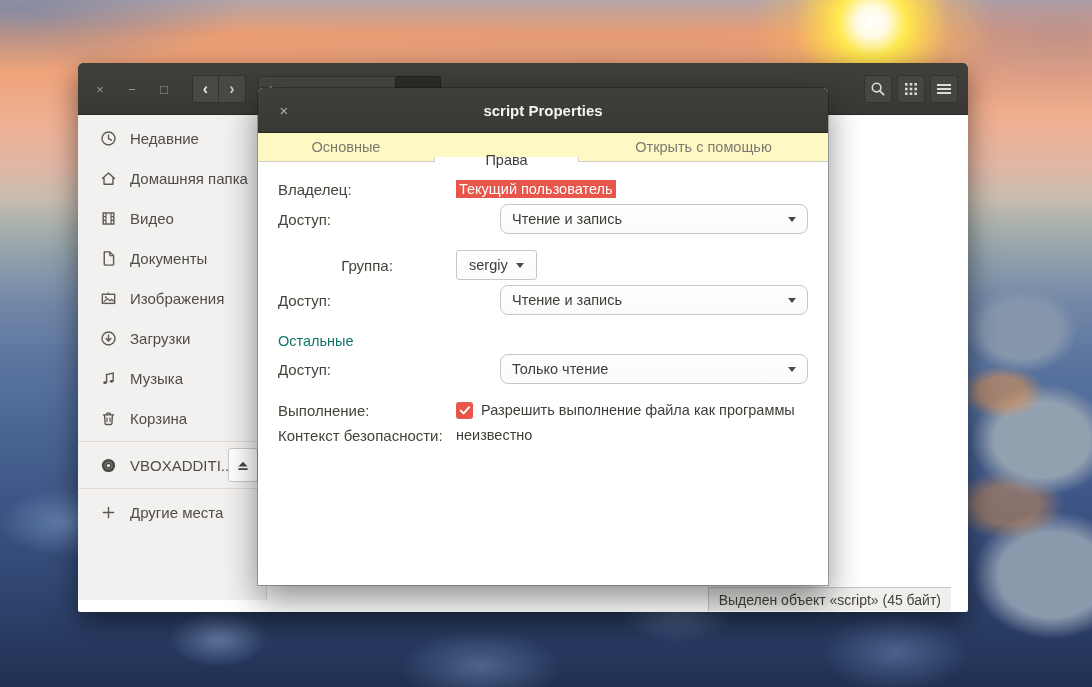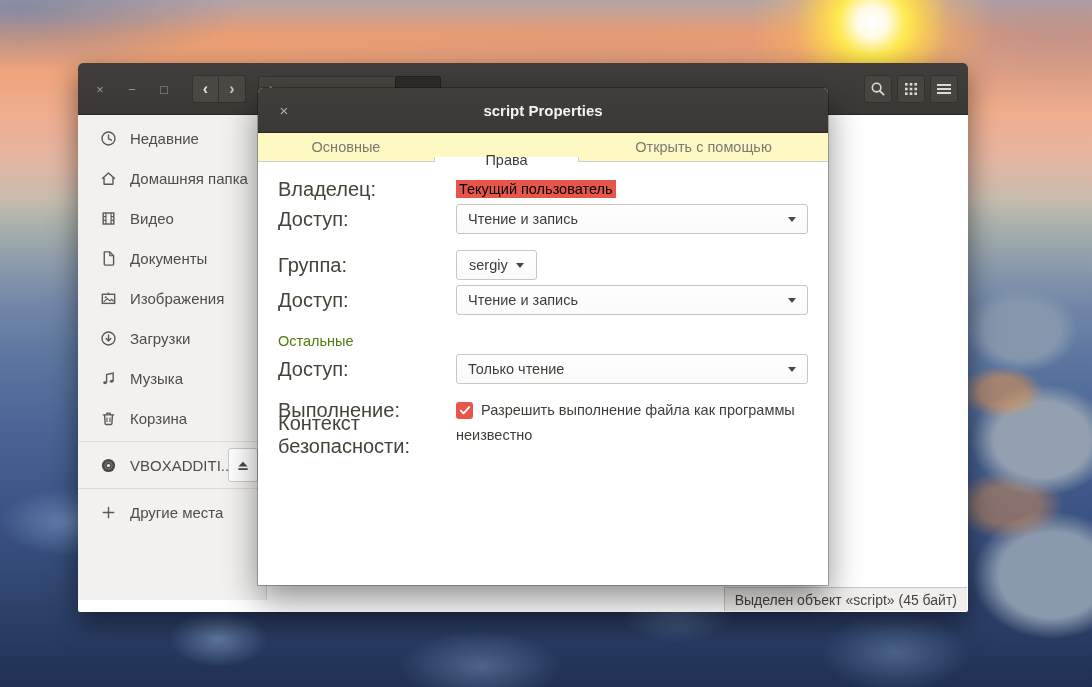--- a/index.html
+++ b/index.html
@@ -62,21 +62,21 @@
   }
   .sb-item{ height:40px; display:flex; align-items:center; padding-left:22px; gap:13px; position:relative; }
   .sb-label{ font-size:15px; color:#504d48; white-space:nowrap; }
   .sb-icon{ width:17px; height:17px; display:flex; align-items:center; justify-content:center; }
   .sb-sep{ height:1px; background:#dedad6; margin:3px 0; }
   .eject-btn{ position:absolute; right:8px; top:3px; width:30px; height:34px; background:#ffffff;
     border:1px solid #ccc8c3; border-radius:3px; display:flex; align-items:center; justify-content:center; }
 
   
   .statusbar{
-    position:absolute; right:1px; bottom:1px; height:24px;
+    position:absolute; right:17px; bottom:1px; height:24px;
     background:#f1efed; border:1px solid #c9c5c0; border-right:none; border-bottom:none;
     display:flex; align-items:center; padding:0 10px; font-size:14px; color:#44423d;
   }
 
   
   .dialog{
     position:absolute; left:258px; top:88px; width:570px; height:497px; z-index:2;
     background:#ffffff; border-radius:5px 5px 0 0;
     box-shadow:0 14px 34px rgba(0,0,0,.45), 0 0 0 1px rgba(0,0,0,.25);
   }
@@ -90,46 +90,46 @@
     display:flex; align-items:center; justify-content:center; color:#b4b1ac; font-size:15px; }
   .tabs{ height:29px; display:flex; background:#fef9c3; border-bottom:1px solid #d2cec9; }
   .tab{ display:flex; align-items:center; justify-content:center; font-size:14.5px; color:#7d7972; }
   .tab:nth-child(1){ width:176px; }
   .tab:nth-child(2){ width:145px;margin-top:24px; }
   .tab:nth-child(3){ flex:1; }
   .tab.active{ background:#ffffff; color:#3e3c37; margin-bottom:-1px; border-left:1px solid #d2cec9; border-right:1px solid #d2cec9; }
 
   .dlg-body{ padding:17px 20px 0 20px; }
   .row{ display:flex; align-items:center; }
-  .lbl{ width:178px; flex:none; font-size:20px; color:#454339; }
-  .sect{ font-size:14.5px; color:#4d7c0f; }
-  .owner-value{ background:#e8564b; color:#000000; font-size:14.5px; padding:1px 3px; }
+  .lbl{ width:178px; flex:none; font-size:15px; color:#454339; }
+  .sect{ font-size:14.5px; color:#0f766e; }
+  .owner-value{ background:#e8564b; color:#ffffff; font-size:14.5px; padding:1px 3px; }
   .plain-value{ font-size:14.5px; color:#3f3d37; }
 
   .dropdown{
     flex:1; height:30px; background:linear-gradient(180deg,#ffffff,#fbfafa);
-    border:1px solid #ccc5bf; border-radius:3px; display:flex; align-items:center;
-    justify-content:space-between; padding:0 11px; font-size:14.5px; color:#3f3d37;
+    border:1px solid #ccc5bf; border-radius:8px; display:flex; align-items:center;
+    justify-content:space-between; padding:0 11px; font-size:14.5px; color:#3f3d37;margin-left:44px;
   }
   .dd-arrow{ width:0; height:0; border-left:4.5px solid transparent; border-right:4.5px solid transparent;
     border-top:5.5px solid #4a4843; }
   .group-btn{
     height:30px; background:linear-gradient(180deg,#ffffff,#fbfafa); border:1px solid #ccc5bf;
     border-radius:3px; display:flex; align-items:center; gap:8px; padding:0 12px;
     font-size:14.5px; color:#3f3d37;
   }
   .checkbox{ width:17px; height:17px; border-radius:3px; background:#cfcac5; margin-right:8px;
     display:flex; align-items:center; justify-content:center; flex:none; }
   .checkbox.checked{ background:#e8564b; }
   .cb-label{ font-size:14.5px; color:#3f3d37; }
 
   
   .r-owner{ height:20px; margin-bottom:5px; }
   .r-access1{ height:30px; margin-bottom:16px; }
-  .r-group{ height:30px; margin-bottom:5px; }
+  .r-group{ height:30px; margin-bottom:5px;text-align:center; }
   .r-access2{ height:30px; margin-bottom:16px; }
   .r-others{ height:20px; margin-bottom:3px; }
   .r-access3{ height:30px; margin-bottom:16px; }
   .r-exec{ height:20px; margin-bottom:5px; }
   .r-ctx{ height:20px; }
 
   svg{ display:block; }
 </style>
 </head>
 <body>

